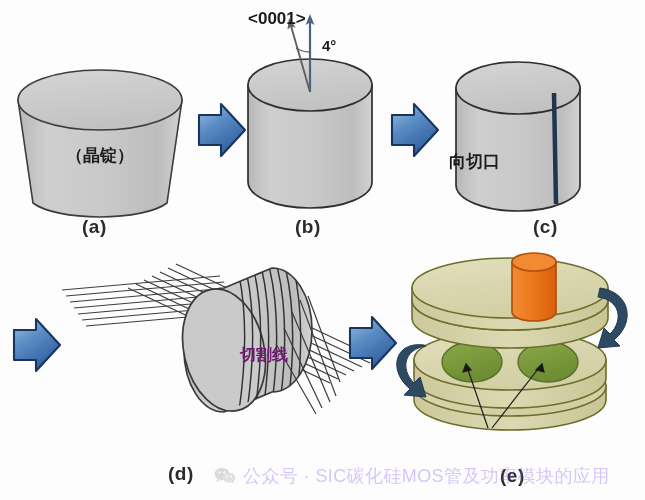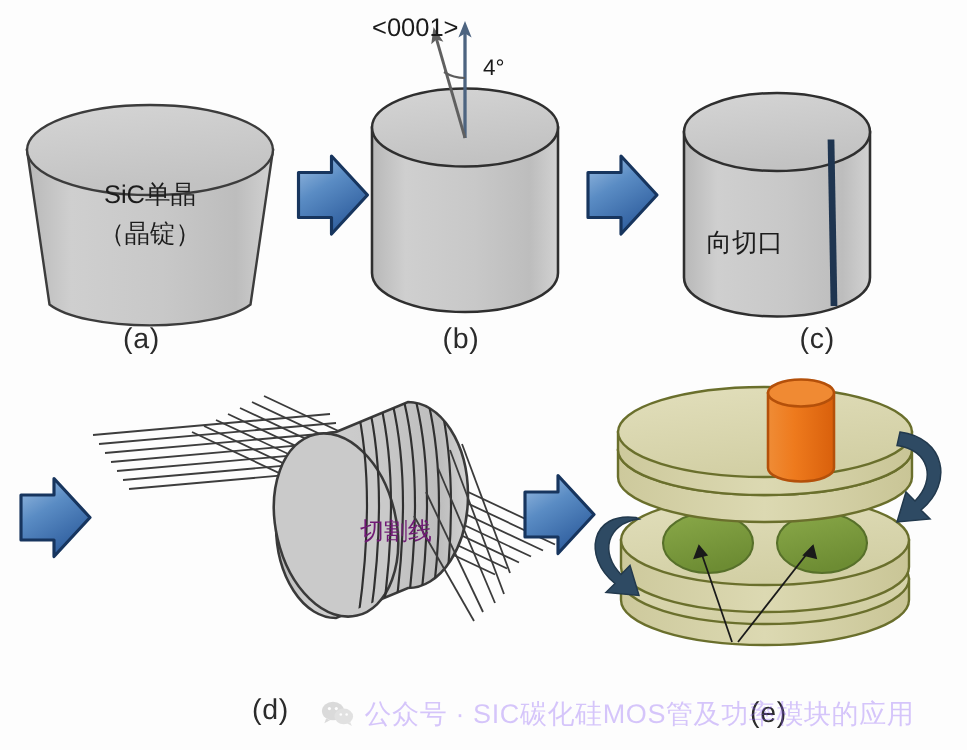--- a/index.html
+++ b/index.html
@@ -22,20 +22,21 @@
     left: 0;
     top: 0;
     width: 645px;
     height: 500px;
   }
   .txt {
     position: absolute;
     color: #222222;
     white-space: pre;
     line-height: 1.18;
+    font-weight: bold;
   }
   .panel-label {
     font-size: 19px;
     color: #2b2b2b;
     letter-spacing: 0.5px;
   }
   .body-cn {
     font-size: 17px;
     color: #1c1c1c;
     text-align: center;
@@ -277,27 +278,26 @@
 
       <g stroke="#1a1a1a" stroke-width="1.2" fill="none">
         <line x1="488" y1="428" x2="466" y2="364"></line>
         <line x1="492" y1="428" x2="542" y2="364"></line>
         <path d="M 466 364 L 463 372 L 471 370 Z" fill="#1a1a1a"></path>
         <path d="M 542 364 L 536 370 L 544 372 Z" fill="#1a1a1a"></path>
       </g>
     </g>
   </svg>
 
-  <div class="txt body-cn" style="left:42px; top:120px; width:116px;">SiC单晶</div>
   <div class="txt body-cn" style="left:42px; top:146px; width:116px;">（晶锭）</div>
 
   <div class="txt miller" style="left:248px; top:9px;">&lt;0001&gt;</div>
   <div class="txt angle" style="left:322px; top:37px;">4°</div>
 
-  <div class="txt body-cn" style="left:471px; top:152px; width:100px; text-align:left;">向切口</div>
+  <div class="txt body-cn" style="left:449px; top:152px; width:100px; text-align:left;">向切口</div>
 
   <div class="txt cutline-label" style="left:240px; top:346px;">切割线</div>
 
 
   <div class="txt panel-label" style="left:82px;  top:216px;">(a)</div>
   <div class="txt panel-label" style="left:295px; top:216px;">(b)</div>
   <div class="txt panel-label" style="left:533px; top:216px;">(c)</div>
   <div class="txt panel-label" style="left:168px; top:463px;">(d)</div>
   <div class="txt panel-label" style="left:500px; top:465px;">(e)</div>
 

